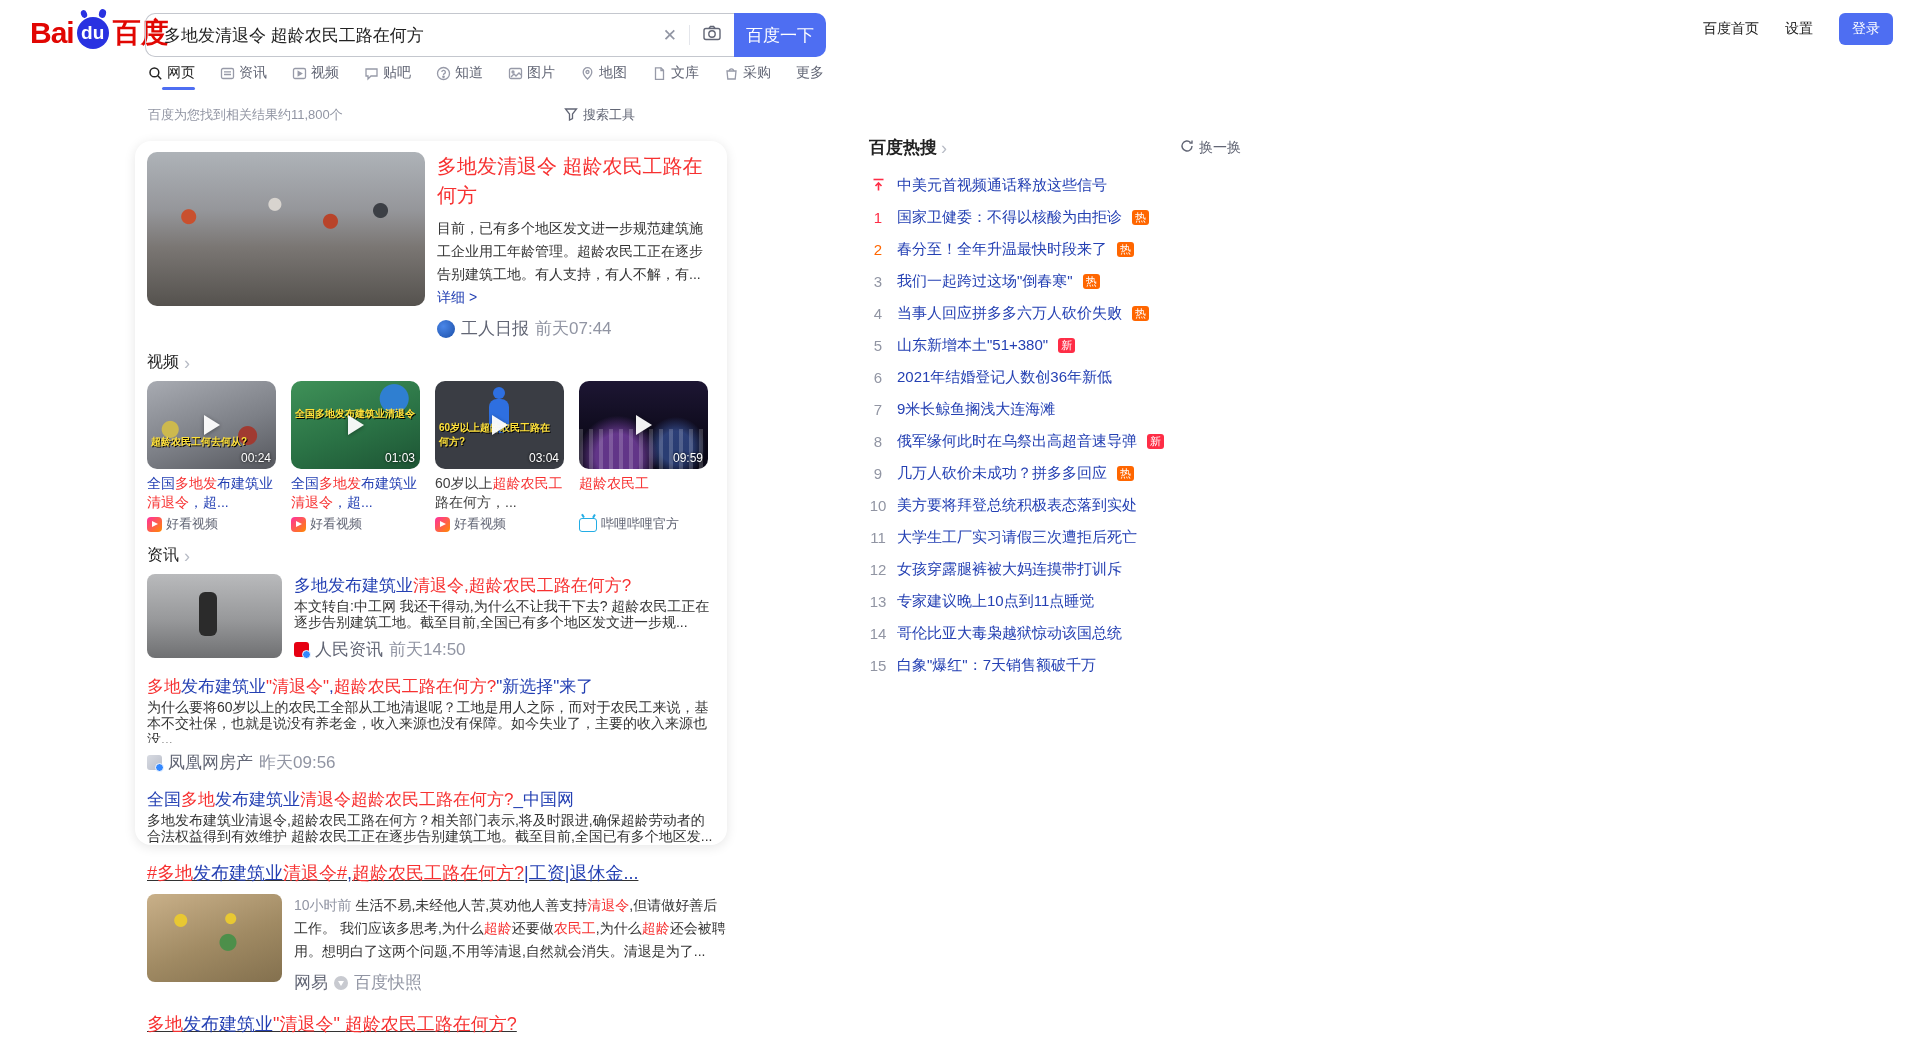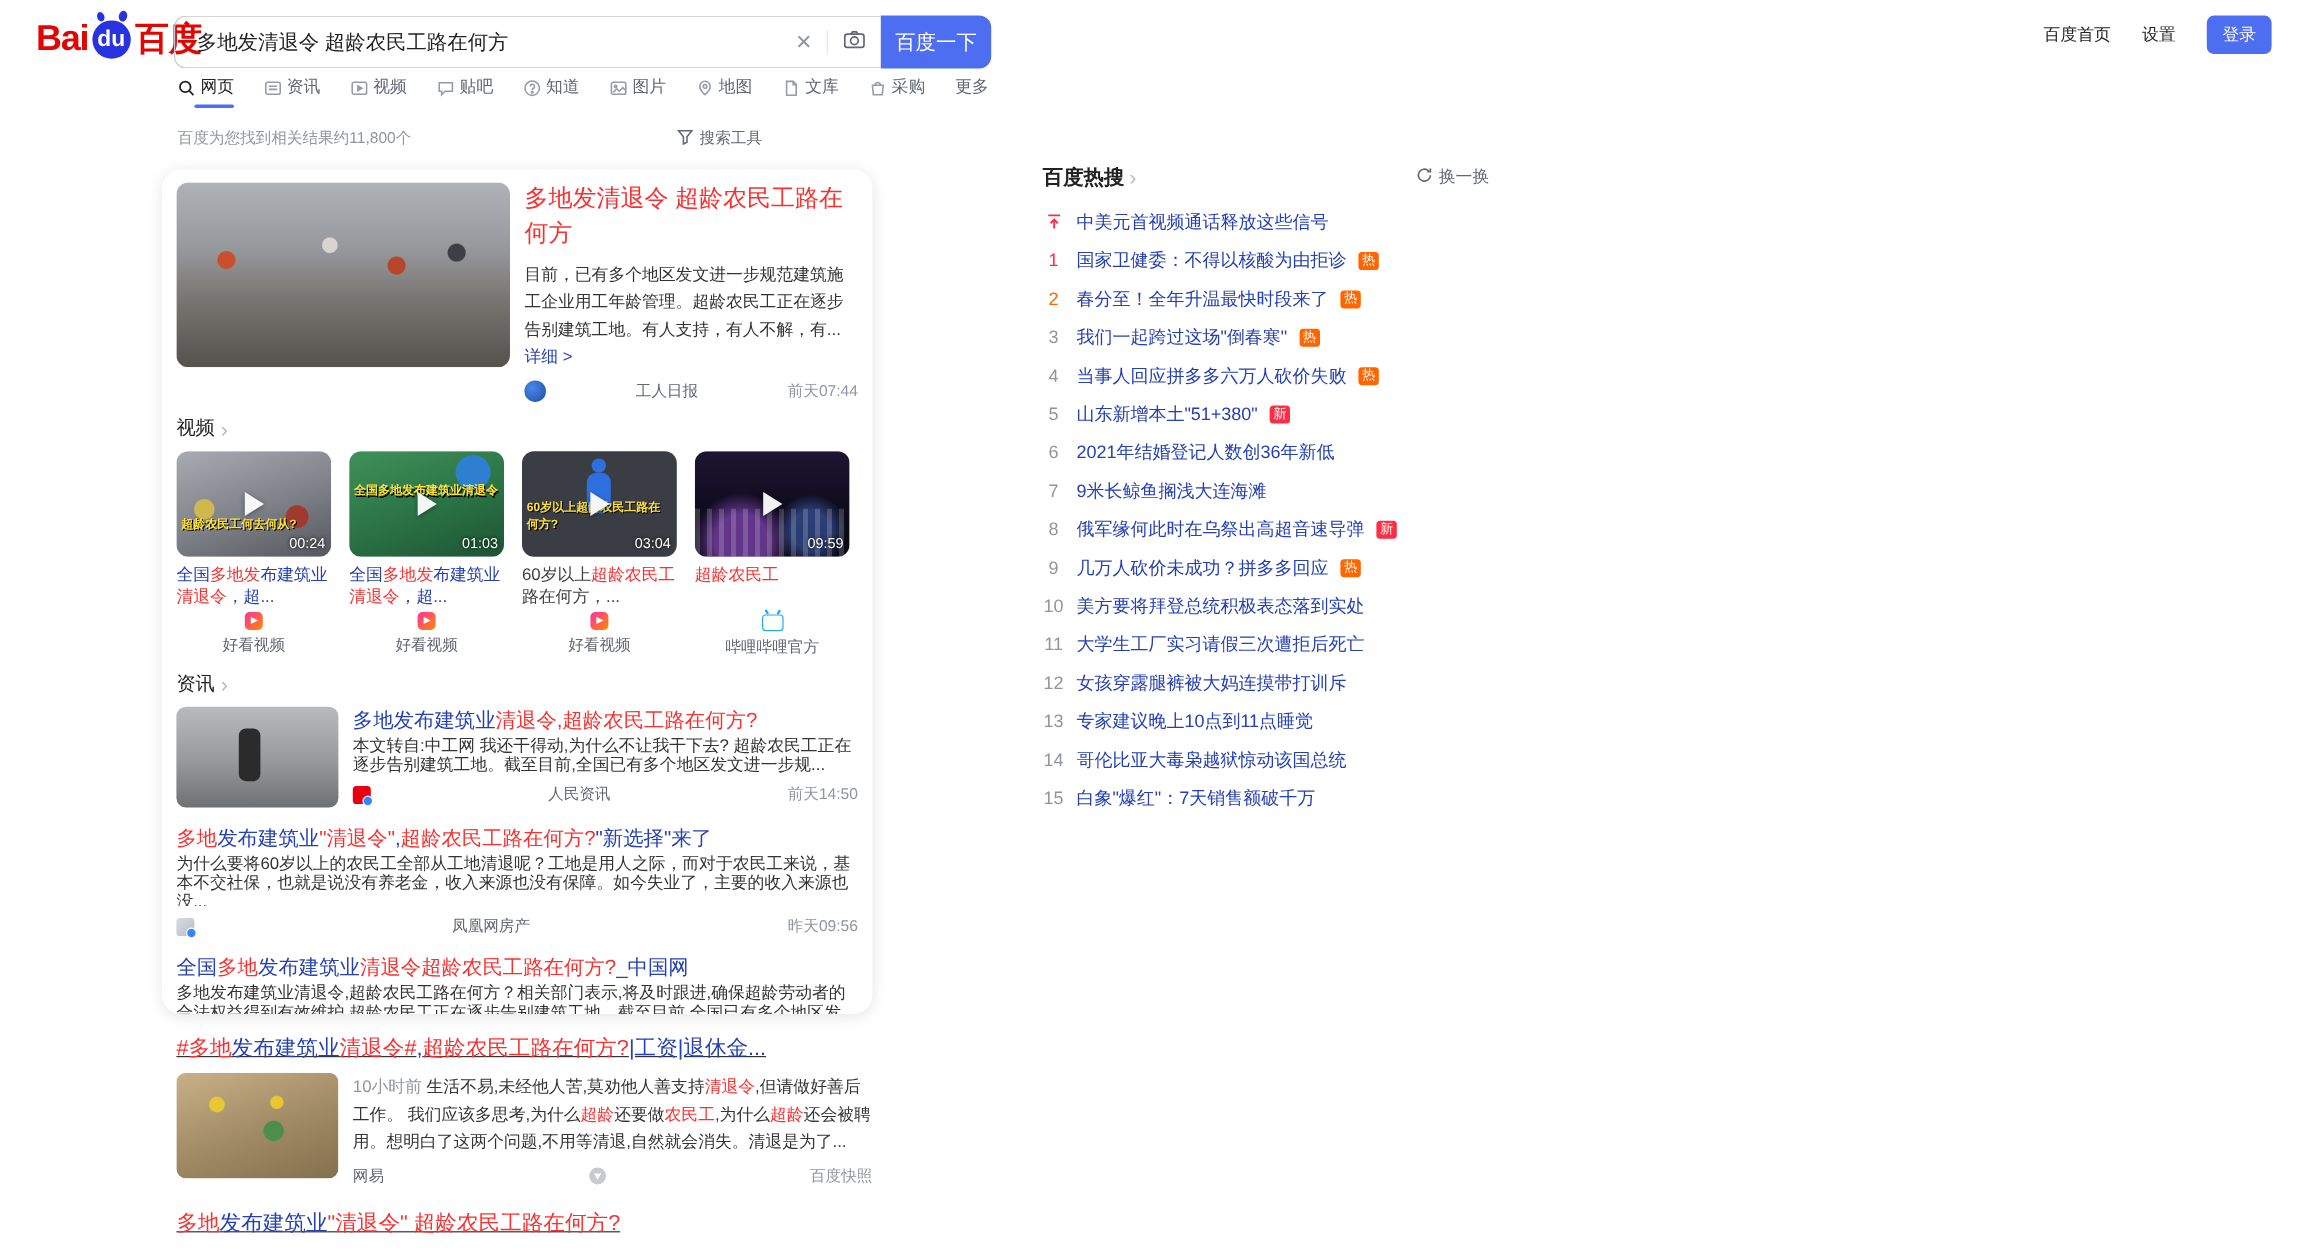--- a/index.html
+++ b/index.html
@@ -54,21 +54,21 @@
      background:
        radial-gradient(circle at 15% 42%, #c9502e 0 7px, rgba(0,0,0,0) 8px),
        radial-gradient(circle at 46% 34%, #d8d4cf 0 6px, rgba(0,0,0,0) 7px),
        radial-gradient(circle at 66% 45%, #b8442a 0 7px, rgba(0,0,0,0) 8px),
        radial-gradient(circle at 84% 38%, #3c3f45 0 7px, rgba(0,0,0,0) 8px),
        linear-gradient(180deg,#aeb3b8 0%,#95969a 38%,#7a7673 62%,#55524e 100%);}
   .top-right{flex:1;min-width:0;}
   .top-title{font-size:20px;line-height:29px;color:#f73131;cursor:pointer;}
   .top-desc{margin-top:7px;font-size:14px;line-height:23px;color:#333;}
   .more-link{color:#2440b3;cursor:pointer;}
-  .src-row{display:flex;align-items:center;gap:6px;font-size:13px;color:#626675;margin-top:8px;justify-content:space-between;}
+  .src-row{display:flex;align-items:center;gap:6px;font-size:17px;color:#626675;margin-top:8px;}
   .src-time{color:#9195a3;}
   .avatar{width:18px;height:18px;border-radius:50%;background:radial-gradient(circle at 35% 35%,#4a86e8,#1b4fa8);}
 
   .section-head{margin:12px 0 8px;font-size:16px;color:#222;display:flex;align-items:center;gap:5px;}
   .chev{color:#b8bcc6;font-size:18px;line-height:1;cursor:pointer;}
 
   .videos{display:flex;gap:15px;}
   .video{width:129px;cursor:pointer;}
   .vthumb{position:relative;width:129px;height:88px;border-radius:10px;overflow:hidden;}
   .vt1{background:radial-gradient(circle at 78% 62%, #a03a31 0 9px, rgba(0,0,0,0) 10px),
@@ -85,21 +85,21 @@
   .vt4::after{content:"";position:absolute;left:0;right:0;bottom:0;height:40px;
       background:repeating-linear-gradient(90deg, rgba(255,255,255,.18) 0 4px, rgba(0,0,0,0) 4px 10px);}
   .overlay-txt{position:absolute;left:4px;right:4px;font-size:10px;font-weight:bold;color:#ffe13a;
                text-shadow:1px 1px 0 #000;z-index:2;}
   .ov-bottom{bottom:20px;} .ov-top{top:26px;}
   .playtri{position:absolute;left:50%;top:50%;transform:translate(-50%,-50%);width:0;height:0;z-index:3;
            border-left:16px solid rgba(255,255,255,.95);border-top:10px solid rgba(0,0,0,0);border-bottom:10px solid rgba(0,0,0,0);
            filter:drop-shadow(0 1px 2px rgba(0,0,0,.4));}
   .dur{position:absolute;right:5px;bottom:4px;color:#fff;font-size:12px;z-index:3;text-shadow:0 0 3px #000;}
   .vcap{margin-top:5px;font-size:14px;line-height:19px;height:38px;overflow:hidden;}
-  .vsrc{margin-top:3px;display:flex;align-items:center;gap:4px;font-size:13px;color:#626675;flex-direction:column;}
+  .vsrc{margin-top:3px;display:flex;align-items:center;gap:4px;font-size:13px;color:#626675;}
   .hk-icon{position:relative;width:15px;height:15px;border-radius:4px;background:linear-gradient(135deg,#ff2fa0,#ff8a00);flex:none;}
   .hk-icon::after{content:"";position:absolute;left:5px;top:4px;width:0;height:0;
       border-left:6px solid #fff;border-top:3.5px solid rgba(0,0,0,0);border-bottom:3.5px solid rgba(0,0,0,0);}
   .bili-icon{position:relative;width:16px;height:12px;border:1.5px solid #23ade5;border-radius:3px;margin-top:2px;flex:none;}
   .bili-icon::before{content:"";position:absolute;top:-5px;left:2px;width:1.5px;height:4px;background:#23ade5;transform:rotate(-30deg);}
   .bili-icon::after{content:"";position:absolute;top:-5px;right:2px;width:1.5px;height:4px;background:#23ade5;transform:rotate(30deg);}
 
   .news-item{display:flex;gap:12px;}
   .news-img{flex:none;width:135px;height:84px;border-radius:8px;cursor:pointer;position:relative;overflow:hidden;
       background:linear-gradient(180deg,#b9babc 0%,#97989a 55%,#6f7072 100%);}

